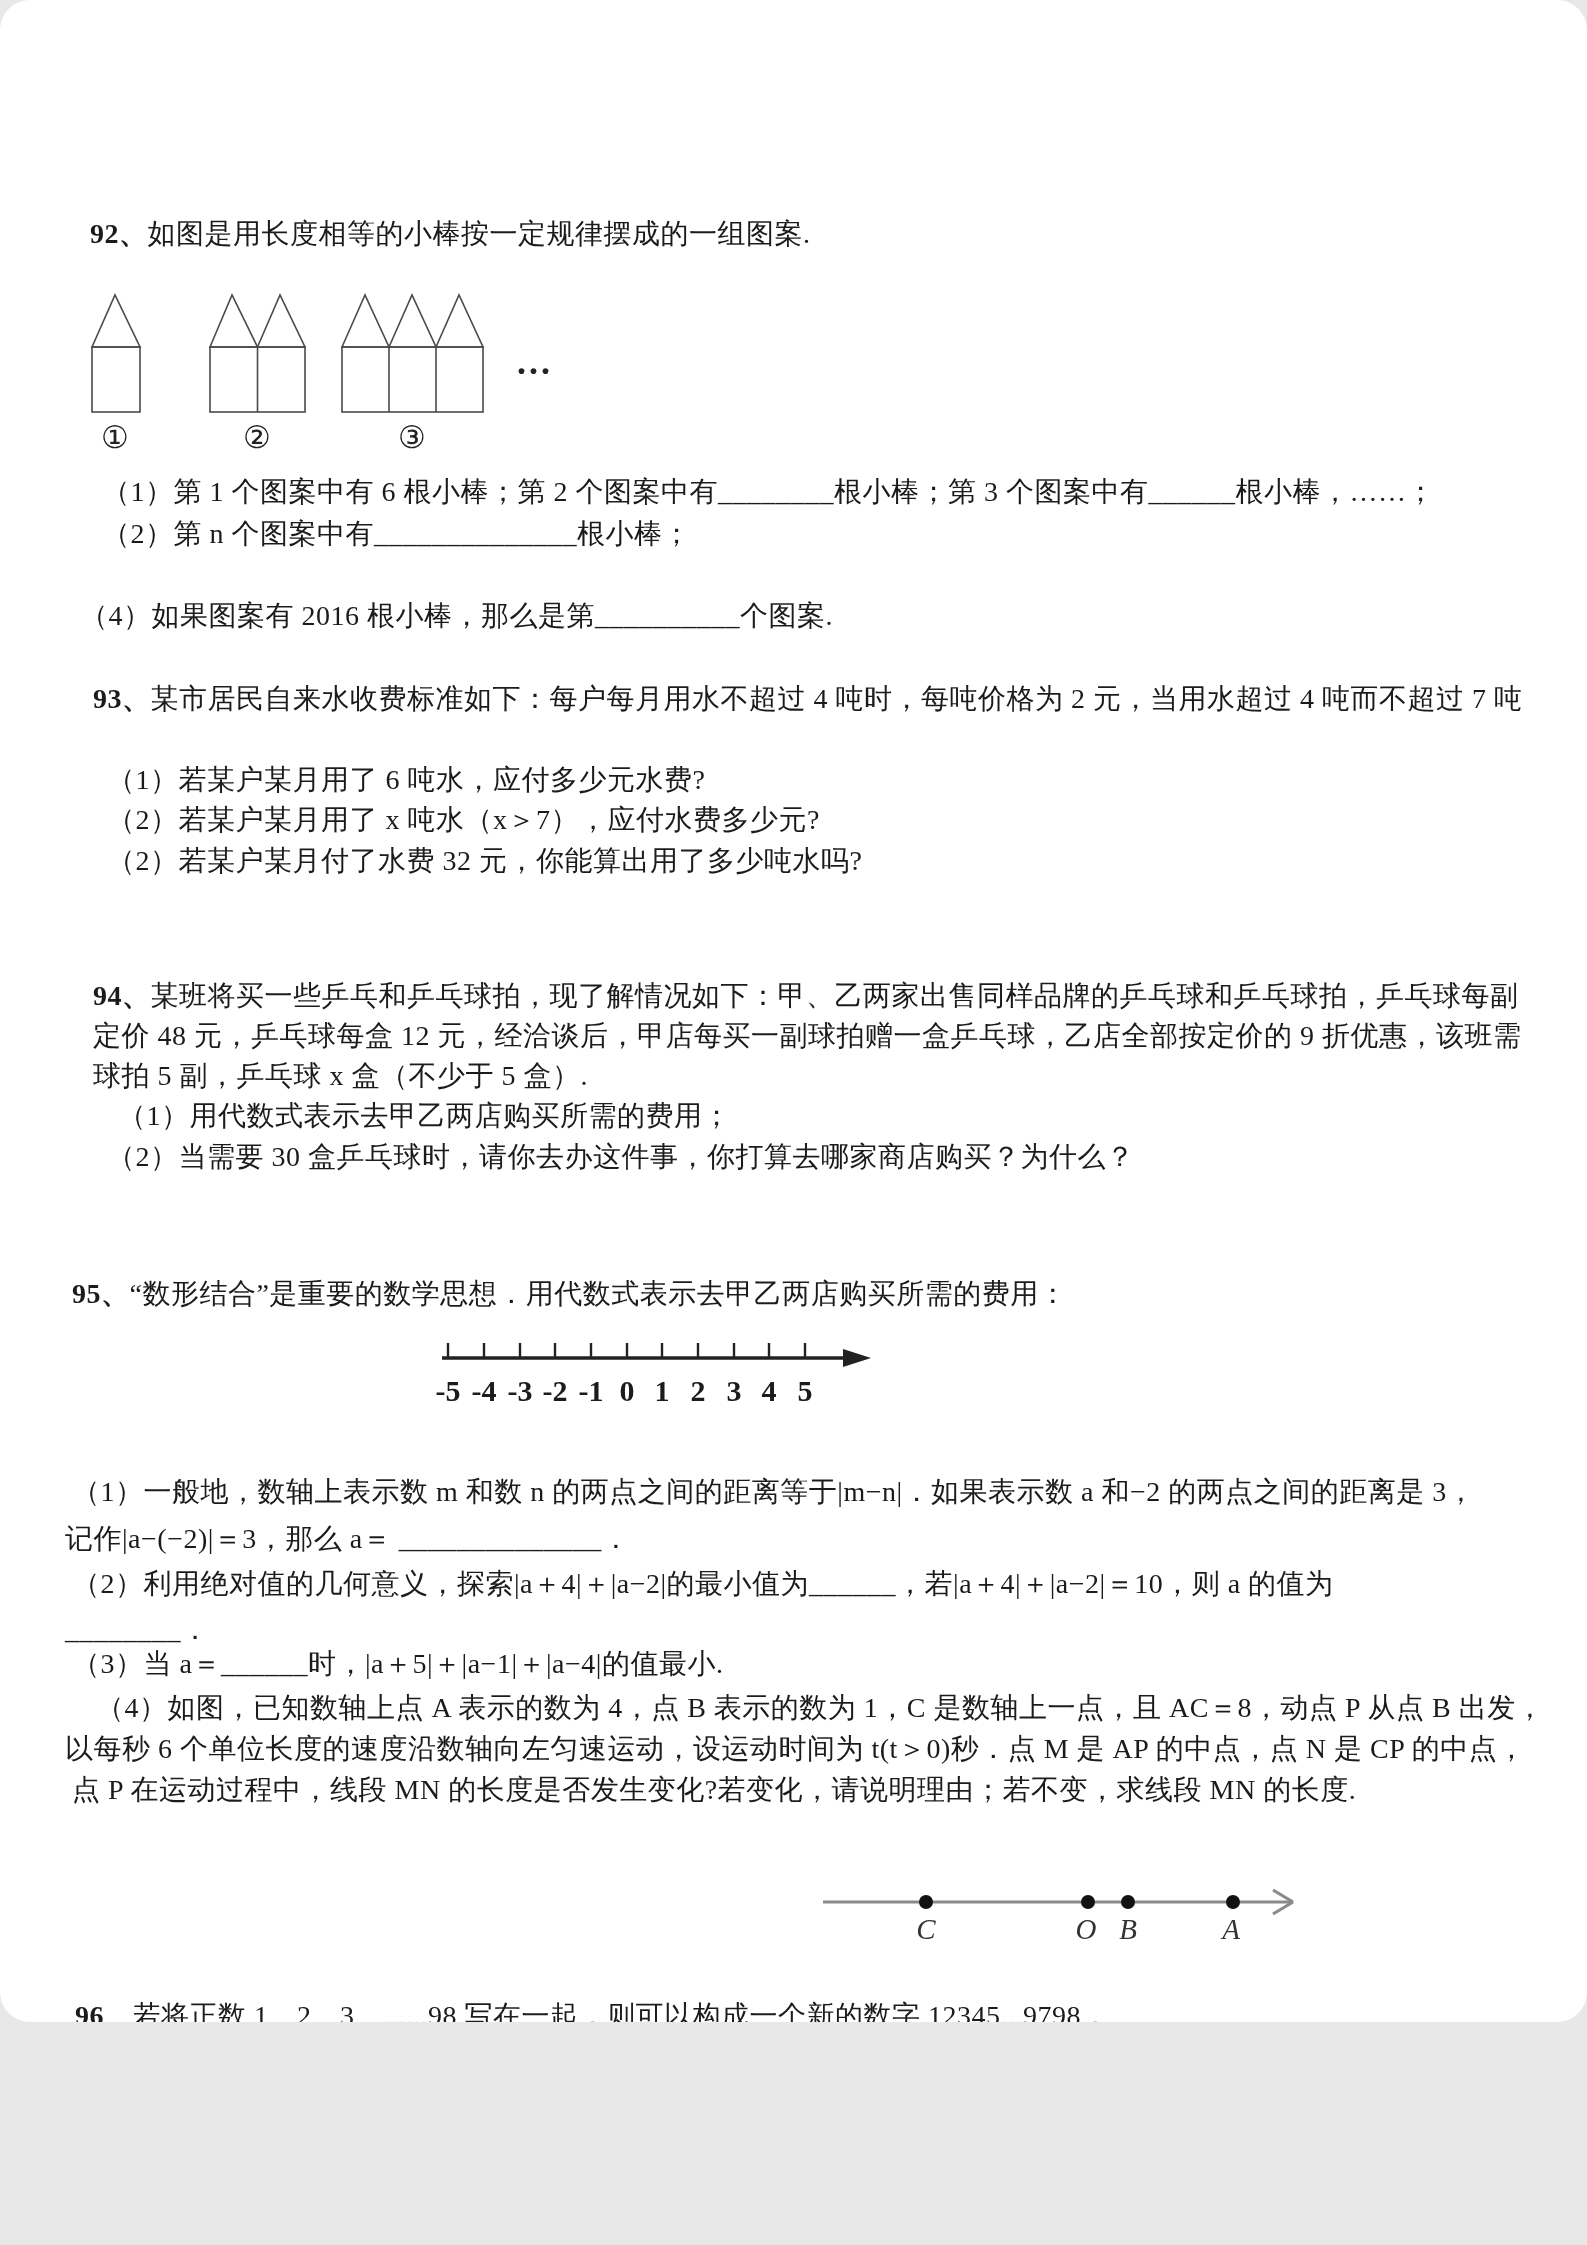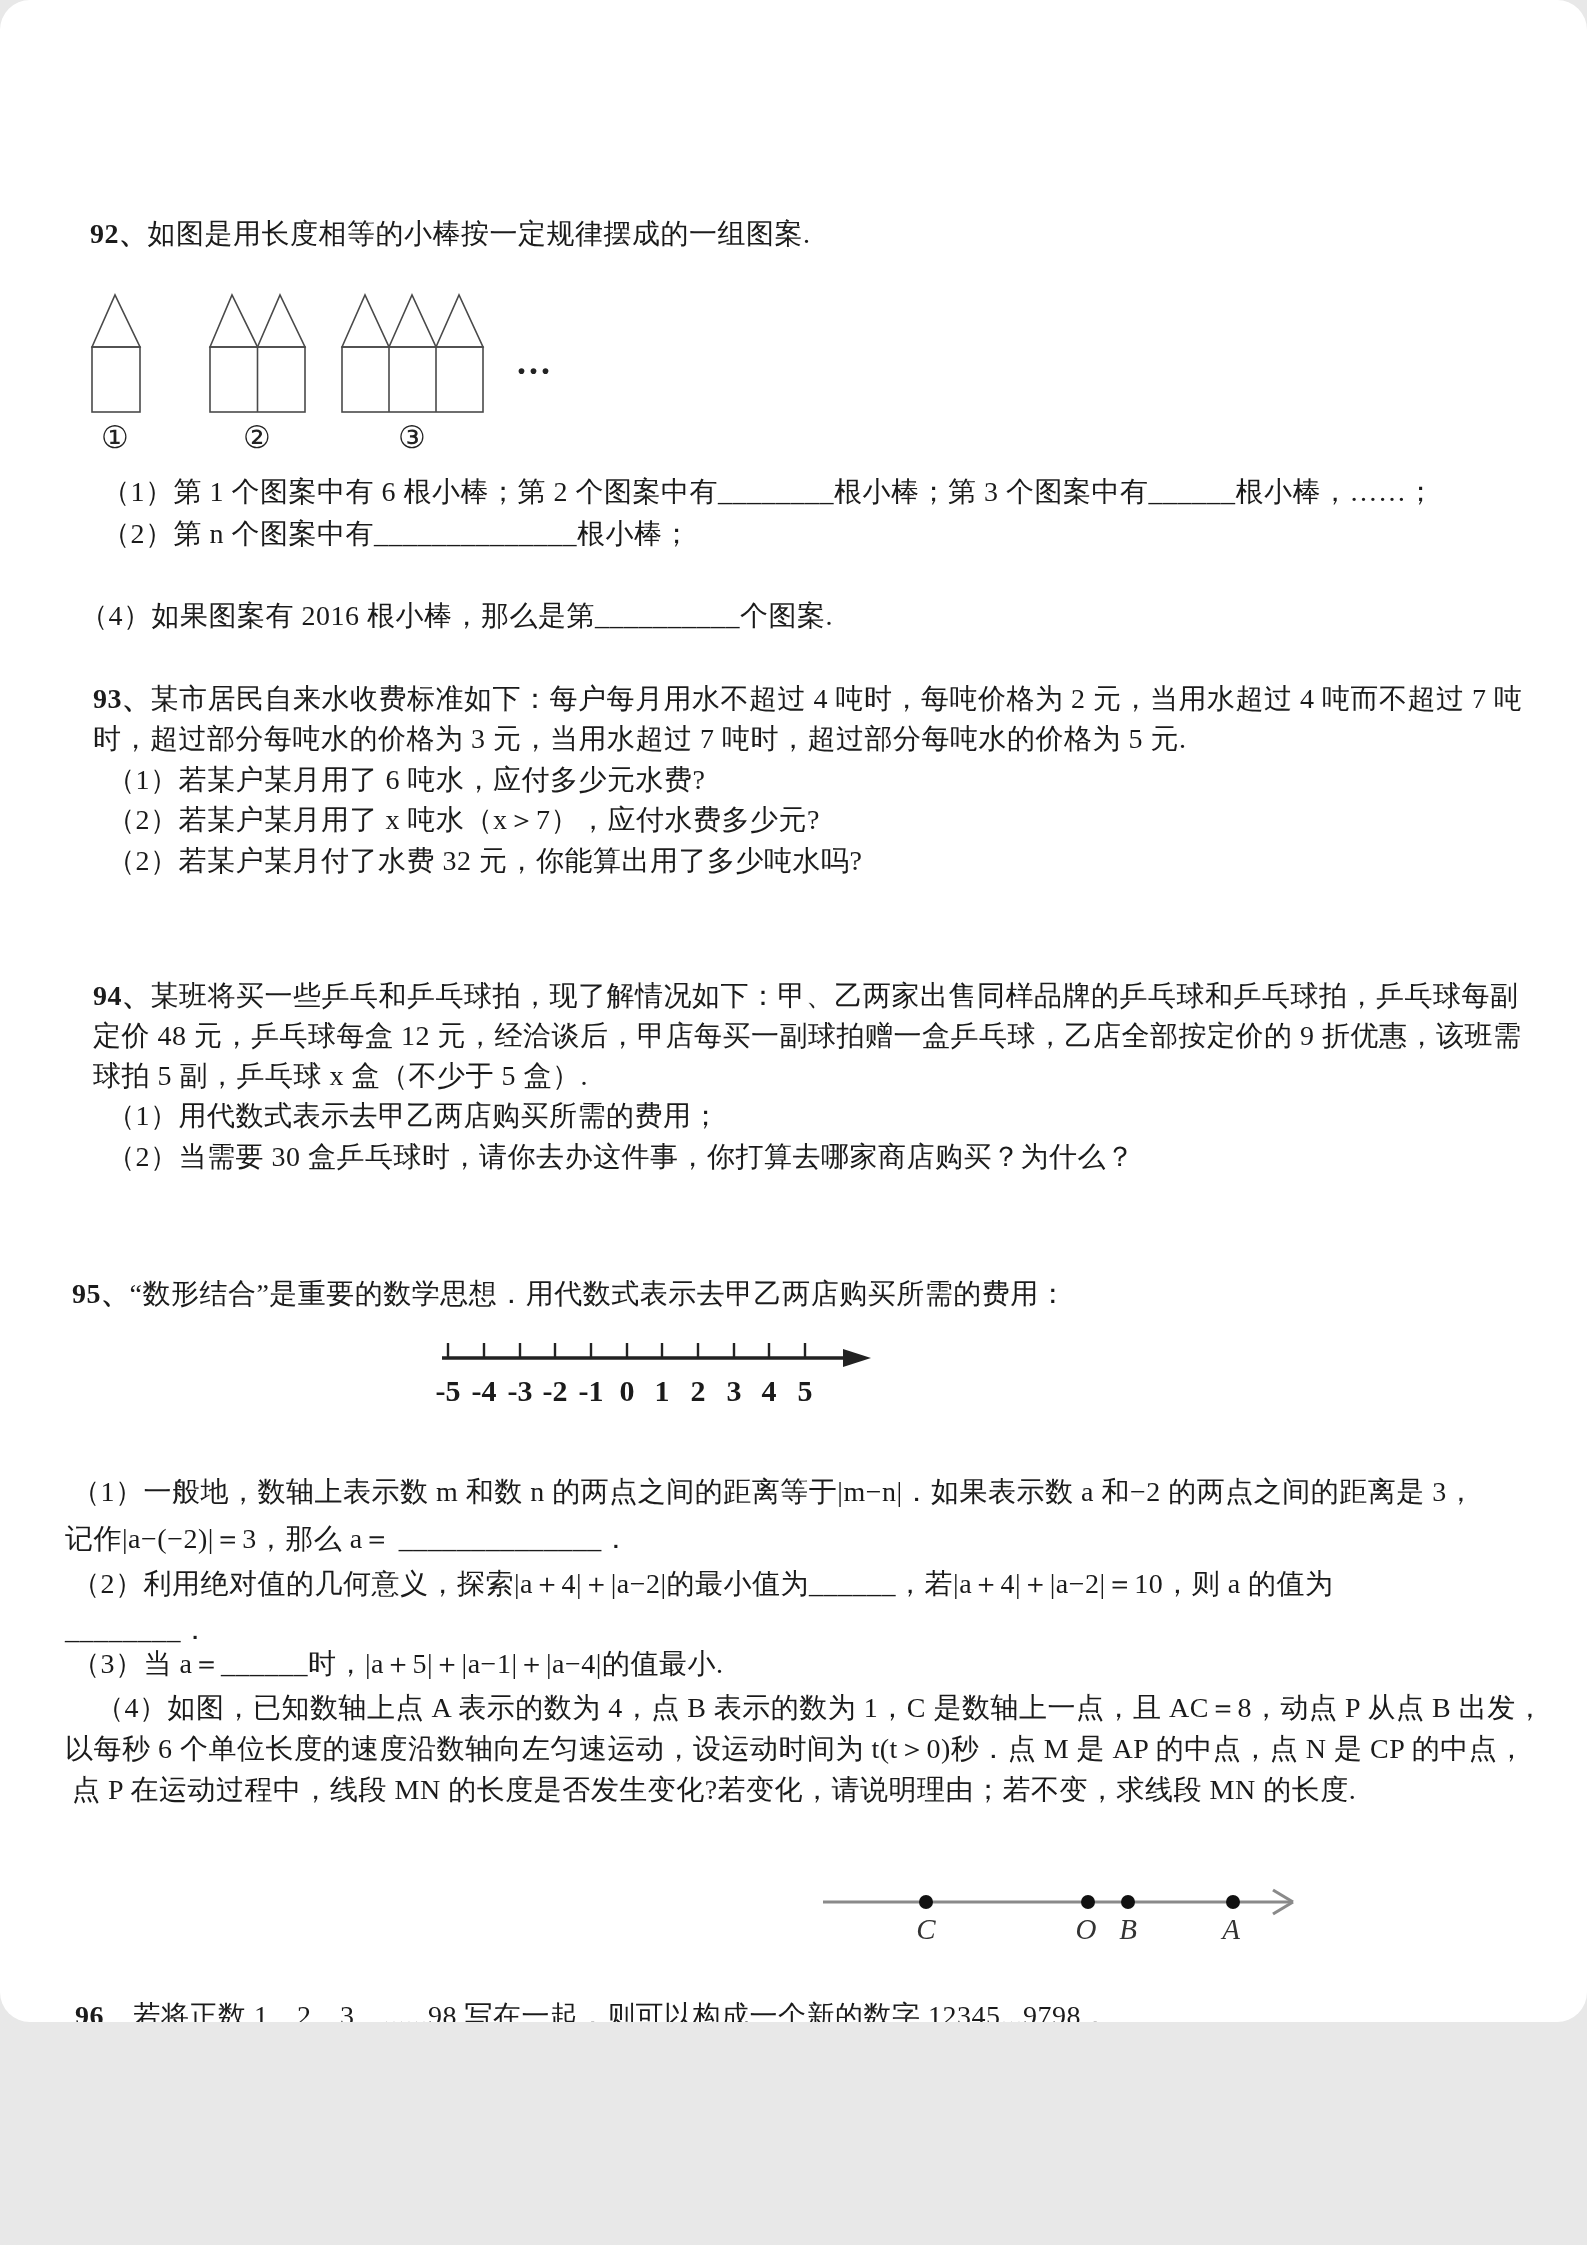--- a/index.html
+++ b/index.html
@@ -68,29 +68,28 @@
     <text class="circled" x="30" y="166" text-anchor="middle">①</text>
     <text class="circled" x="172" y="166" text-anchor="middle">②</text>
     <text class="circled" x="327" y="166" text-anchor="middle">③</text>
   </svg>
 
   <div class="ln" style="left:102px;top:474px;">（1）第 1 个图案中有 6 根小棒；第 2 个图案中有________根小棒；第 3 个图案中有______根小棒，……；</div>
   <div class="ln" style="left:102px;top:516px;">（2）第 n 个图案中有______________根小棒；</div>
   <div class="ln" style="left:80px;top:598px;">（4）如果图案有 2016 根小棒，那么是第__________个图案.</div>
 
   <div class="ln" style="left:93px;top:681px;"><b>93、</b><span>某市居民自来水收费标准如下：每户每月用水不超过 4 吨时，每吨价格为 2 元，当用水超过 4 吨而不超过 7 吨</span></div>
-  <div class="ln" style="left:93px;top:721px;">时，超过部分每吨水的价格为 3 元，当用水超过 7 吨时，超过部分每吨水的价格为 5 元.</div>
   <div class="ln" style="left:107px;top:762px;">（1）若某户某月用了 6 吨水，应付多少元水费?</div>
   <div class="ln" style="left:107px;top:802px;">（2）若某户某月用了 x 吨水（x＞7），应付水费多少元?</div>
   <div class="ln" style="left:107px;top:843px;">（2）若某户某月付了水费 32 元，你能算出用了多少吨水吗?</div>
 
   <div class="ln" style="left:93px;top:978px;"><b>94、</b><span>某班将买一些乒乓和乒乓球拍，现了解情况如下：甲、乙两家出售同样品牌的乒乓球和乒乓球拍，乒乓球每副</span></div>
   <div class="ln" style="left:93px;top:1018px;">定价 48 元，乒乓球每盒 12 元，经洽谈后，甲店每买一副球拍赠一盒乒乓球，乙店全部按定价的 9 折优惠，该班需</div>
   <div class="ln" style="left:93px;top:1058px;">球拍 5 副，乒乓球 x 盒（不少于 5 盒）.</div>
-  <div class="ln" style="left:107px;top:1098px;">（1）用代数式表示去甲乙两店购买所需的费用；</div>
+  <div class="ln" style="left:118px;top:1098px;">（1）用代数式表示去甲乙两店购买所需的费用；</div>
   <div class="ln" style="left:107px;top:1139px;">（2）当需要 30 盒乒乓球时，请你去办这件事，你打算去哪家商店购买？为什么？</div>
 
   <div class="ln" style="left:72px;top:1276px;"><b>95、</b><span>“数形结合”是重要的数学思想．用代数式表示去甲乙两店购买所需的费用：</span></div>
 
   <svg class="fig" style="left:430px;top:1332px;" width="445" height="78" viewBox="0 0 445 78">
     <g stroke="#222">
       <line x1="12" y1="26" x2="418" y2="26" stroke-width="3.5"></line>
       <g stroke-width="2.4">
         <line x1="18" y1="11" x2="18" y2="26"></line>
         <line x1="54" y1="11" x2="54" y2="26"></line>

